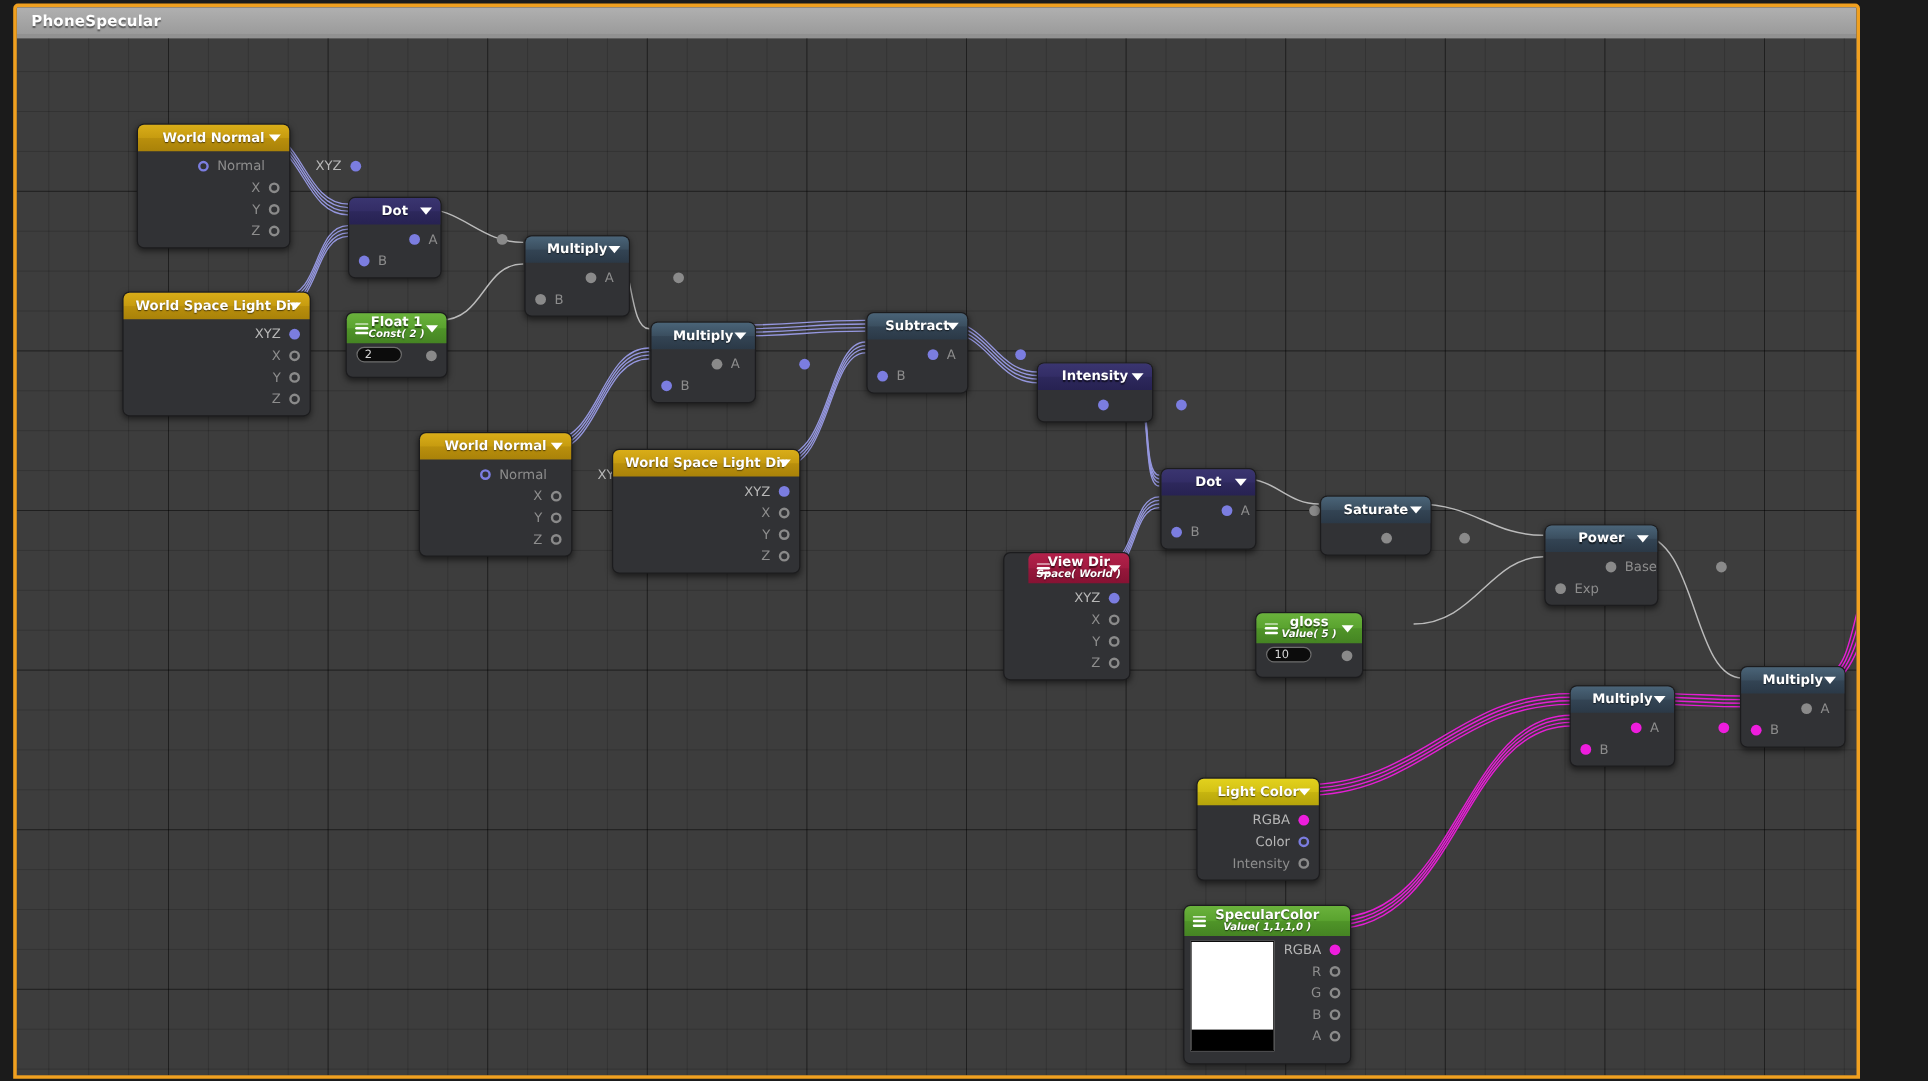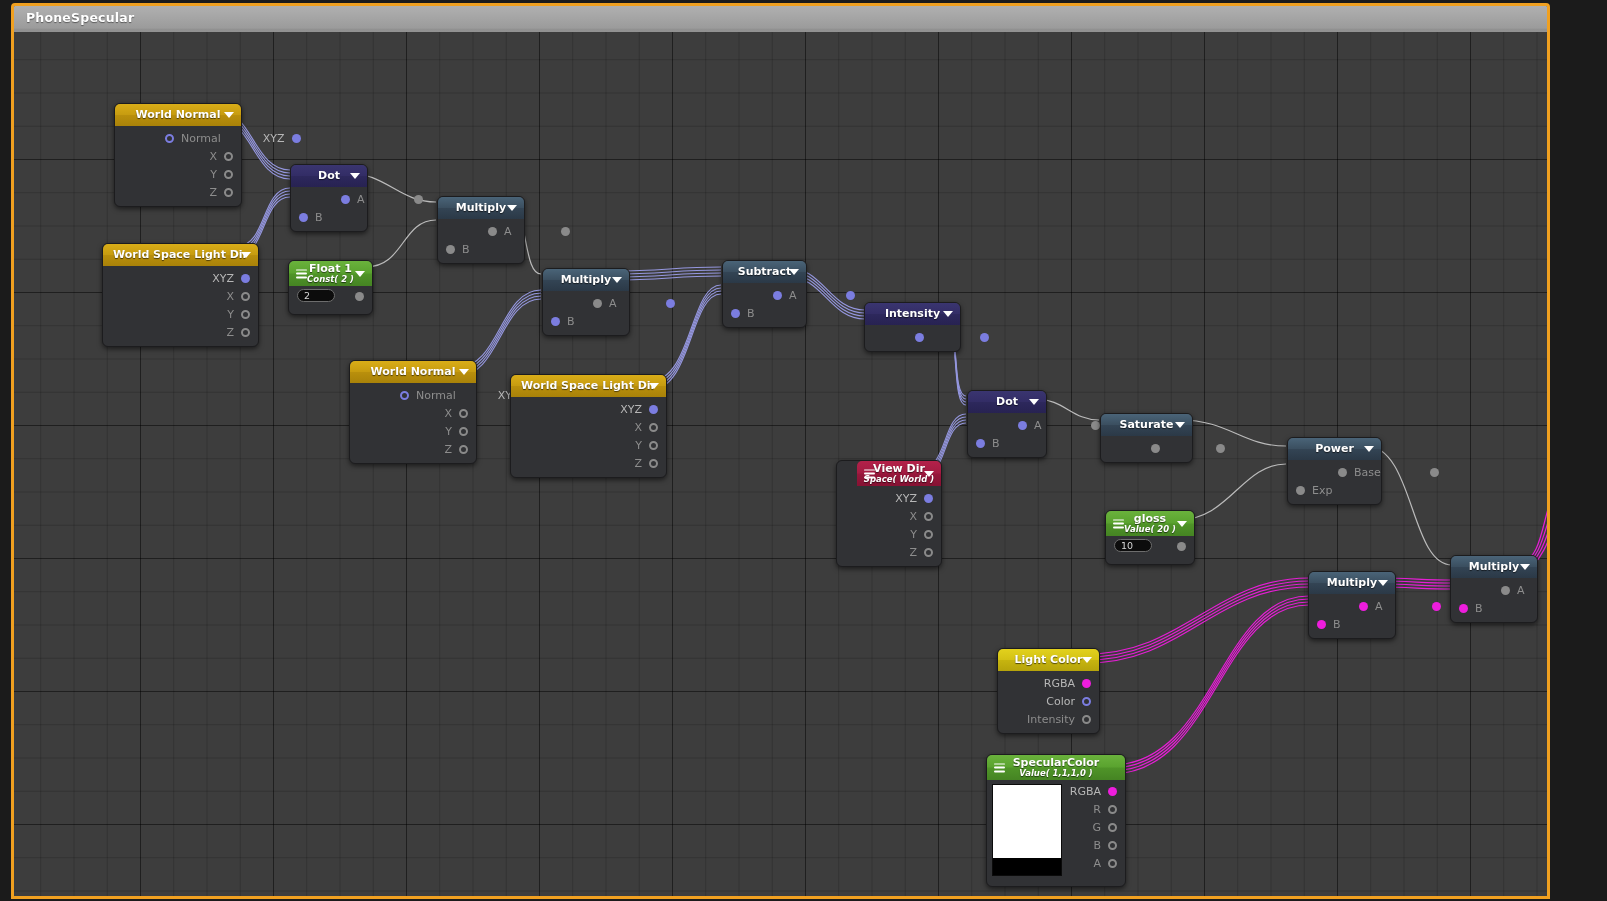--- a/index.html
+++ b/index.html
@@ -682,29 +682,29 @@
             <span class="side left">
               <span class="dot gray"></span>
             </span>
             <span class="side right">
               <span class="dot gray"></span>
             </span>
           </div>
         </div>
       </div>
 
-      <div class="node" style="left:1091px; top:478px; width:90px;">
+      <div class="node" style="left:1032px; top:478px; width:90px;">
         <div class="node-header h-green tall">
           <span class="hamburger">
               <i></i>
               <i></i>
               <i></i>
             </span>
           <span class="node-title">gloss</span>
-          <span class="node-subtitle">Value( 20 )</span>
+          <span class="node-subtitle">Value( 5 )</span>
           <span class="caret"></span>
         </div>
         <div class="node-body" style="height:20px;">
           <div class="value-field" style="top:3px; width:38px;text-align:right;">
             <span>10</span>
           </div>
           <div class="port-row row-out" style="position:absolute; right:0; top:1px; height:18px;">
             <span class="dot gray"></span>
           </div>
         </div>

